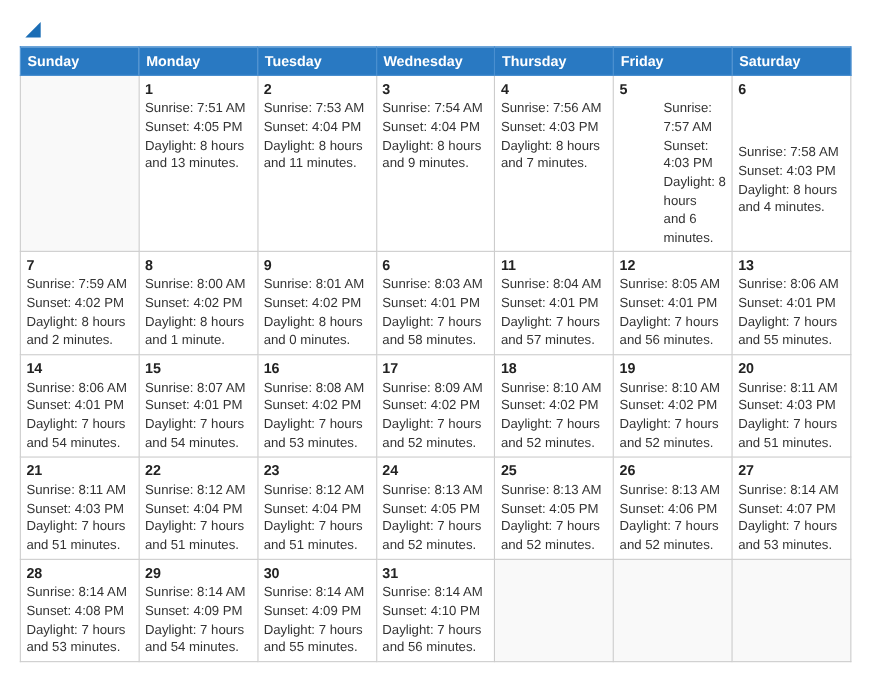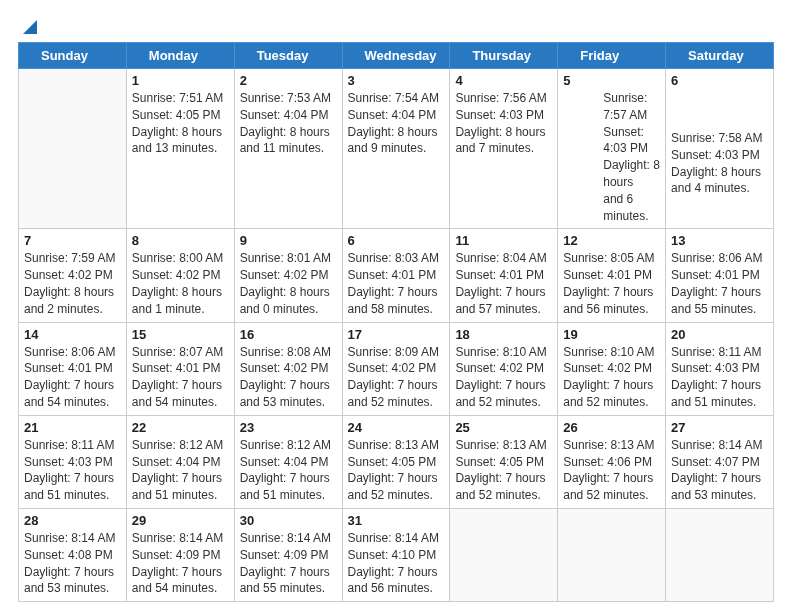--- a/index.html
+++ b/index.html
@@ -39,21 +39,21 @@
       flex: 1;
       border: 1px solid #ccc;
       border-collapse: collapse;
       width: 100%;
       table-layout: fixed;
     }
     .calendar th {
       background: #2979c2;
       color: #fff;
       text-align: left;
-      padding: 5px 22px;
+      padding: 5px 6px;
       font-size: 13px;
       border: 1px solid #4a8fd0;
     }
     .calendar td {
       border: 1px solid #ccc;
       vertical-align: top;
       padding: 4px 5px;
       font-size: 10px;
       color: #333;
       height: 88px;

